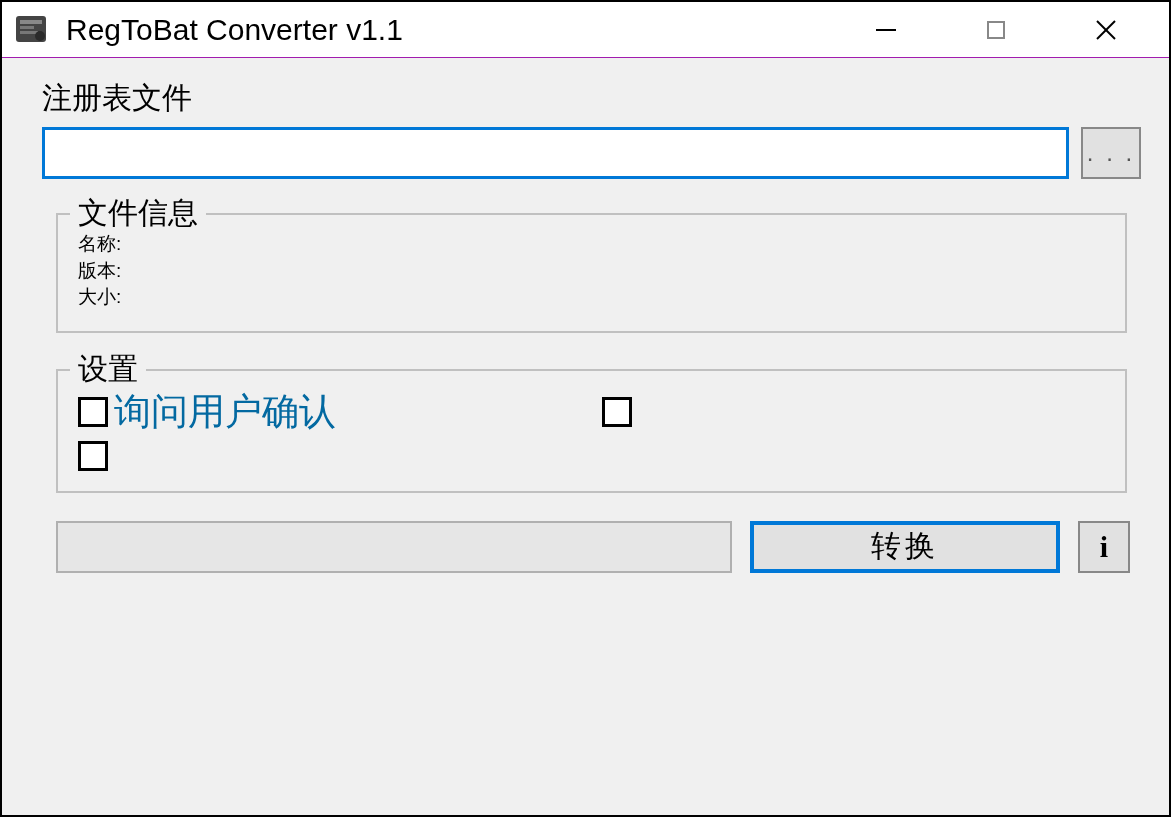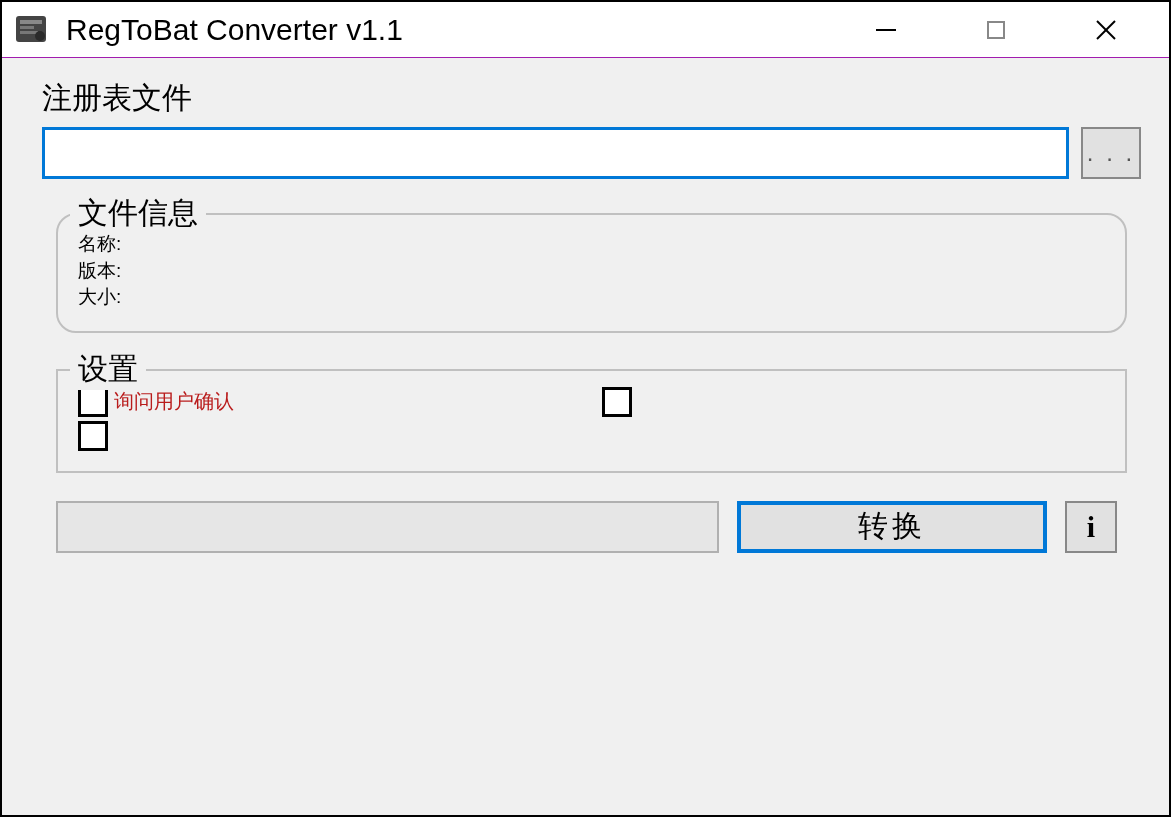--- a/index.html
+++ b/index.html
@@ -121,29 +121,29 @@
       gap: 6px;
     }
     .checkbox-box {
       width: 30px;
       height: 30px;
       border: 3px solid #000;
       background: #fff;
       flex-shrink: 0;
     }
     .checkbox-label {
-      font-size: 20px;
-      color: #b91c1c;
+      font-size: 37px;
+      color: #0369a1;
       font-family: "SimSun", "NSimSun", monospace;
     }
     .bottom-row {
       display: flex;
       align-items: flex-start;
       gap: 18px;
-      margin: 10px 24px 0 14px;
+      margin: 10px 11px 0 14px;
     }
     .progress {
       flex: 1;
       height: 52px;
       border: 2px solid #b0b0b0;
       background: #e6e6e6;
     }
     .convert-btn {
       width: 310px;
       height: 52px;
@@ -204,21 +204,21 @@
     </div>
   </div>
 
   <div class="client">
     <div class="label">注册表文件</div>
     <div class="file-row">
       <input class="file-input" type="text" value="" style="">
       <div class="browse-btn">. . .</div>
     </div>
 
-    <div class="groupbox" style="margin-top:34px;border-radius:20px;">
+    <div class="groupbox" style="margin-top:34px;">
       <div class="groupbox-title">文件信息</div>
       <div class="info-line">
         <span>名称:</span>
         <span></span>
       </div>
       <div class="info-line">
         <span>版本:</span>
         <span></span>
       </div>
       <div class="info-line">

